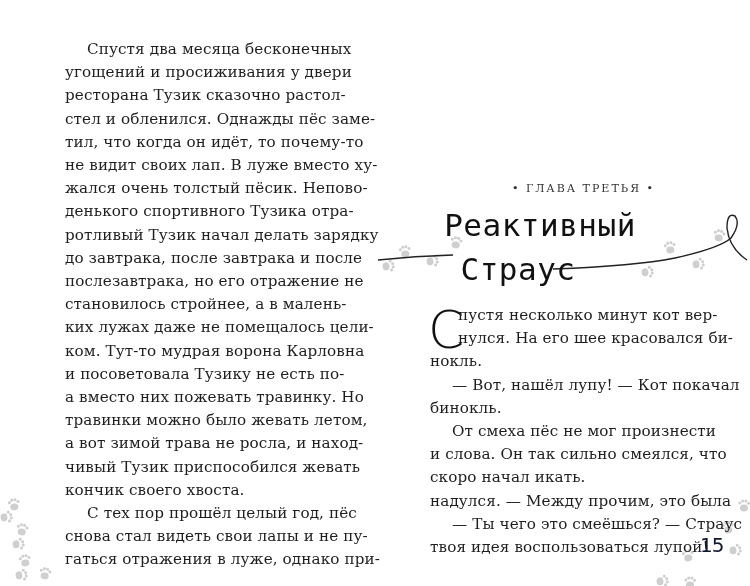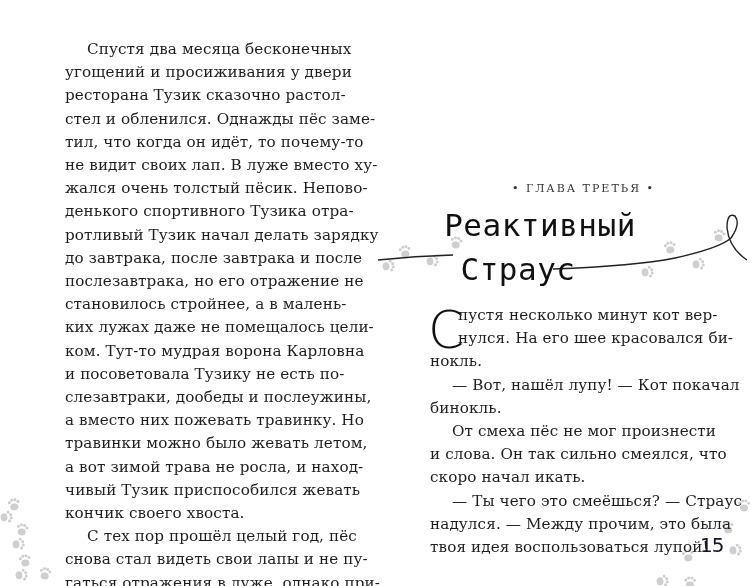--- a/index.html
+++ b/index.html
@@ -87,21 +87,20 @@
       <span class="line">не видит своих лап. В луже вместо ху-</span>
       <span class="line">жался очень толстый пёсик. Непово-</span>
       <span class="line">денького спортивного Тузика отра-</span>
       <span class="line">ротливый Тузик начал делать зарядку</span>
       <span class="line">до завтрака, после завтрака и после</span>
       <span class="line">послезавтрака, но его отражение не</span>
       <span class="line">становилось стройнее, а в малень-</span>
       <span class="line">ких лужах даже не помещалось цели-</span>
       <span class="line">ком. Тут-то мудрая ворона Карловна</span>
       <span class="line">и посоветовала Тузику не есть по-</span>
-      <span class="line">слезавтраки, дообеды и послеужины,</span>
       <span class="line">а вместо них пожевать травинку. Но</span>
       <span class="line">травинки можно было жевать летом,</span>
       <span class="line">а вот зимой трава не росла, и наход-</span>
       <span class="line">чивый Тузик приспособился жевать</span>
       <span class="line last">кончик своего хвоста.</span>
     </div>
     <div>
       <span class="line indent">С тех пор прошёл целый год, пёс</span>
       <span class="line">снова стал видеть свои лапы и не пу-</span>
       <span class="line">гаться отражения в луже, однако при-</span>
@@ -133,20 +132,20 @@
     <div>
       <span class="line indent">— Вот, нашёл лупу! — Кот покачал</span>
       <span class="line last">бинокль.</span>
     </div>
     <div>
       <span class="line indent">От смеха пёс не мог произнести</span>
       <span class="line">и слова. Он так сильно смеялся, что</span>
       <span class="line last">скоро начал икать.</span>
     </div>
     <div>
+      <span class="line">надулся. — Между прочим, это была</span>
       <span class="line indent">— Ты чего это смеёшься? — Страус</span>
-      <span class="line">надулся. — Между прочим, это была</span>
       <span class="line last">твоя идея воспользоваться лупой!</span>
     </div>
   </div>
 </div>
 
 <div class="page-number">15</div>
 
 </body></html>

